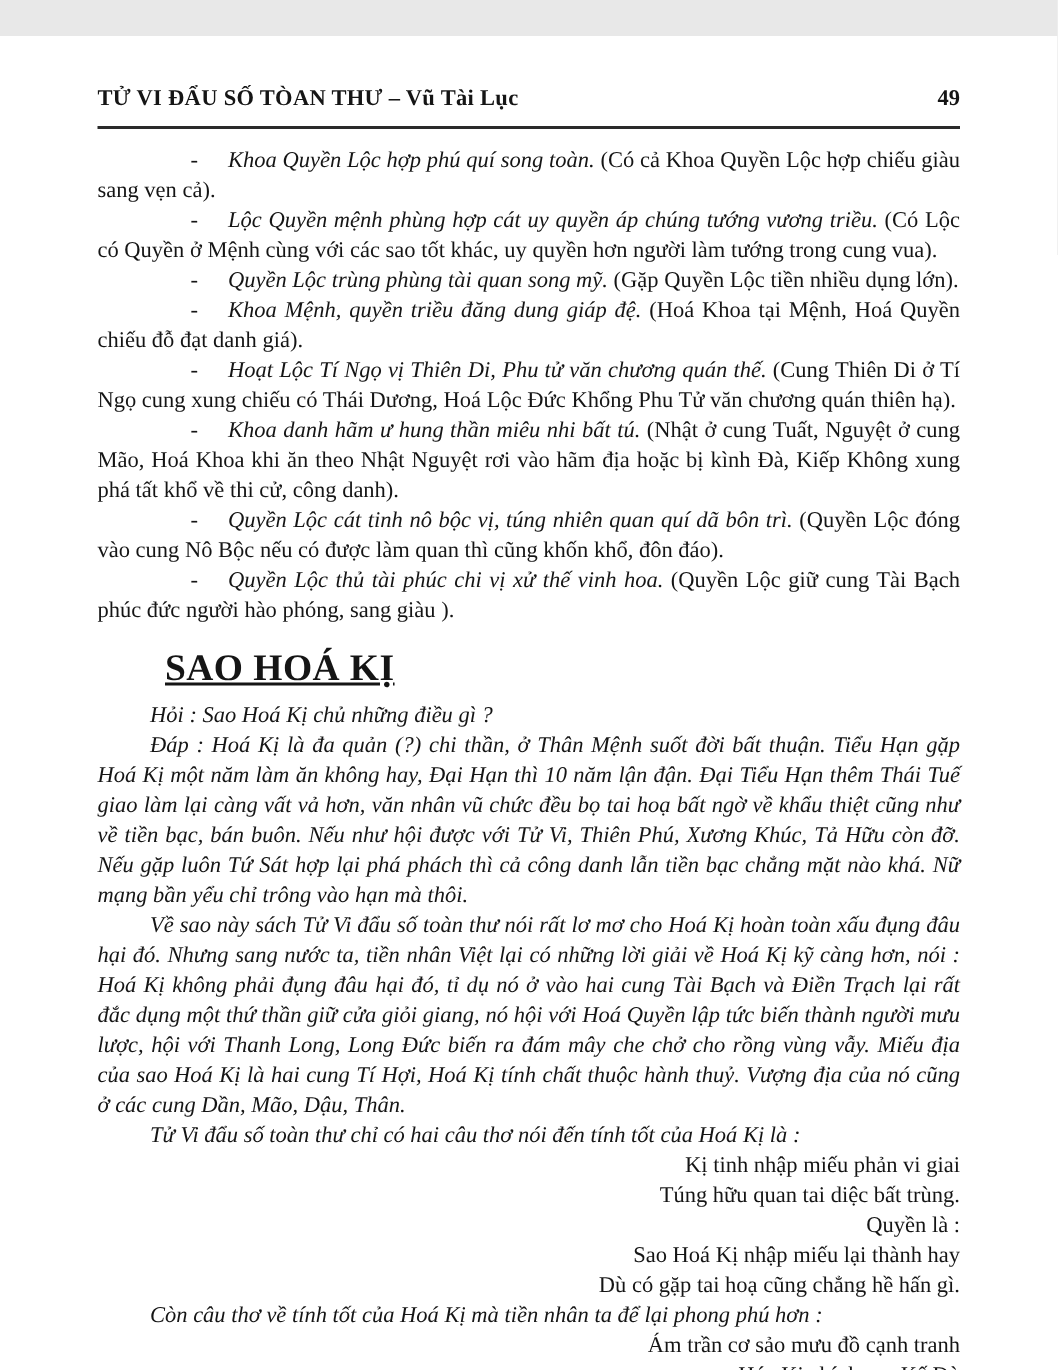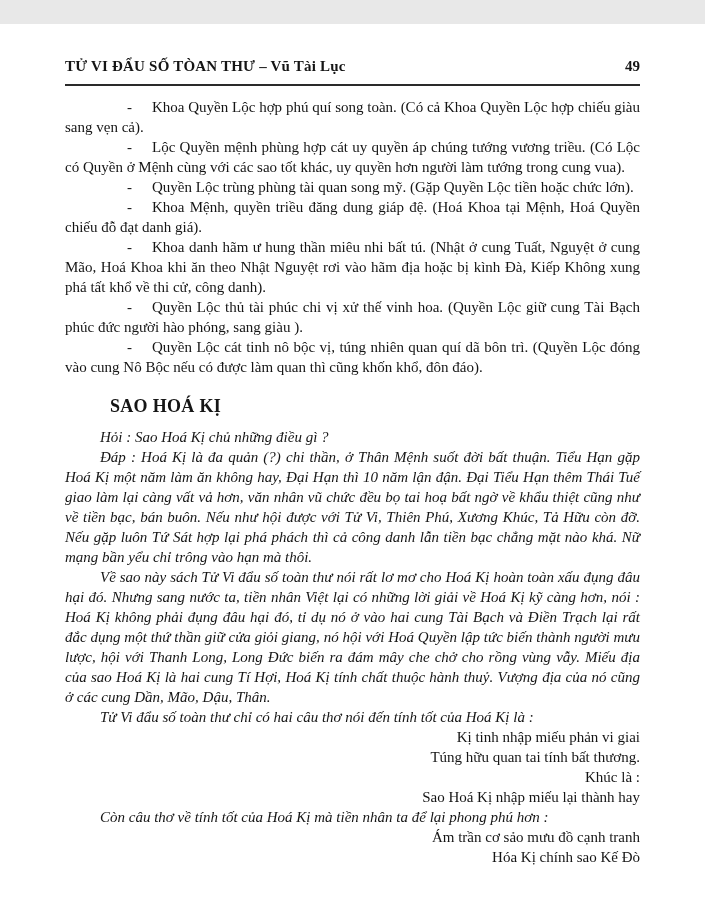--- a/index.html
+++ b/index.html
@@ -30,27 +30,28 @@
   .content {
     margin-top: 11px;
     font-size: 15px;
     line-height: 20px;
   }
   p.bullet {
     text-align: justify;
     text-indent: 62px;
   }
   p.bullet .dash { margin-right: 20px; }
-  p.bullet .lead { }
+  p.bullet .lead { font-style: italic; }
   p.bullet .rest { font-style: normal; }
   h2.section-title {
-    font-size: 18px;
+    font-size: 25px;
     font-weight: bold;
     margin: 19px 0 11px 45px;
     letter-spacing: 0.3px;
+    text-decoration: underline;
   }
   p.body-par {
     text-align: justify;
     text-indent: 35px;
     font-style: italic;
   }
   p.verse-line {
     text-align: right;
     padding-left: 110px;
   }
@@ -65,42 +66,44 @@
     <span class="pageno">49</span>
   </div>
   <hr class="header-rule">
 
   <div class="content">
 
     <p class="bullet"><span class="dash">-</span><span class="lead">Khoa Quyền Lộc hợp phú quí song toàn.</span> <span class="rest">(Có cả Khoa Quyền Lộc hợp chiếu giàu sang vẹn cả).</span></p>
 
     <p class="bullet"><span class="dash">-</span><span class="lead">Lộc Quyền mệnh phùng hợp cát uy quyền áp chúng tướng vương triều.</span> <span class="rest">(Có Lộc có Quyền ở Mệnh cùng với các sao tốt khác, uy quyền hơn người làm tướng trong cung vua).</span></p>
 
-    <p class="bullet"><span class="dash">-</span><span class="lead">Quyền Lộc trùng phùng tài quan song mỹ.</span> <span class="rest">(Gặp Quyền Lộc tiền hoặc chức lớn).</span></p>
+    <p class="bullet"><span class="dash">-</span><span class="lead">Quyền Lộc trùng phùng tài quan song mỹ.</span> <span class="rest">(Gặp Quyền Lộc tiền nhiều dụng lớn).</span></p>
 
     <p class="bullet"><span class="dash">-</span><span class="lead">Khoa Mệnh, quyền triều đăng dung giáp đệ.</span> <span class="rest">(Hoá Khoa tại Mệnh, Hoá Quyền chiếu đỗ đạt danh giá).</span></p>
 
+    <p class="bullet"><span class="dash">-</span><span class="lead">Hoạt Lộc Tí Ngọ vị Thiên Di, Phu tử văn chương quán thế.</span> <span class="rest">(Cung Thiên Di ở Tí Ngọ cung xung chiếu có Thái Dương, Hoá Lộc Đức Khổng Phu Tử văn chương quán thiên hạ).</span></p>
 
     <p class="bullet"><span class="dash">-</span><span class="lead">Khoa danh hãm ư hung thần miêu nhi bất tú.</span> <span class="rest">(Nhật ở cung Tuất, Nguyệt ở cung Mão, Hoá Khoa khi ăn theo Nhật Nguyệt rơi vào hãm địa hoặc bị kình Đà, Kiếp Không xung phá tất khổ về thi cử, công danh).</span></p>
 
+    <p class="bullet"><span class="dash">-</span><span class="lead">Quyền Lộc cát tinh nô bộc vị, túng nhiên quan quí dã bôn trì.</span> <span class="rest">(Quyền Lộc đóng vào cung Nô Bộc nếu có được làm quan thì cũng khốn khổ, đôn đáo).</span></p>
+
     <p class="bullet"><span class="dash">-</span><span class="lead">Quyền Lộc thủ tài phúc chi vị xử thế vinh hoa.</span> <span class="rest">(Quyền Lộc giữ cung Tài Bạch phúc đức người hào phóng, sang giàu ).</span></p>
-
-    <p class="bullet"><span class="dash">-</span><span class="lead">Quyền Lộc cát tinh nô bộc vị, túng nhiên quan quí dã bôn trì.</span> <span class="rest">(Quyền Lộc đóng vào cung Nô Bộc nếu có được làm quan thì cũng khốn khổ, đôn đáo).</span></p>
 
     <h2 class="section-title">SAO HOÁ KỊ</h2>
 
     <p class="body-par">Hỏi : Sao Hoá Kị chủ những điều gì ?</p>
     <p class="body-par">Đáp : Hoá Kị là đa quản (?) chi thần, ở Thân Mệnh suốt đời bất thuận. Tiểu Hạn gặp Hoá Kị một năm làm ăn không hay, Đại Hạn thì 10 năm lận đận. Đại Tiểu Hạn thêm Thái Tuế giao làm lại càng vất vả hơn, văn nhân vũ chức đều bọ tai hoạ bất ngờ về khẩu thiệt cũng như về tiền bạc, bán buôn. Nếu như hội được với Tử Vi, Thiên Phú, Xương Khúc, Tả Hữu còn đỡ. Nếu gặp luôn Tứ Sát hợp lại phá phách thì cả công danh lẫn tiền bạc chẳng mặt nào khá. Nữ mạng bần yểu chỉ trông vào hạn mà thôi.</p>
     <p class="body-par">Về sao này sách Tử Vi đẩu số toàn thư nói rất lơ mơ cho Hoá Kị hoàn toàn xấu đụng đâu hại đó. Nhưng sang nước ta, tiền nhân Việt lại có những lời giải về Hoá Kị kỹ càng hơn, nói : Hoá Kị không phải đụng đâu hại đó, tỉ dụ nó ở vào hai cung Tài Bạch và Điền Trạch lại rất đắc dụng một thứ thần giữ cửa giỏi giang, nó hội với Hoá Quyền lập tức biến thành người mưu lược, hội với Thanh Long, Long Đức biến ra đám mây che chở cho rồng vùng vẫy. Miếu địa của sao Hoá Kị là hai cung Tí Hợi, Hoá Kị tính chất thuộc hành thuỷ. Vượng địa của nó cũng ở các cung Dần, Mão, Dậu, Thân.</p>
     <p class="body-par">Tử Vi đẩu số toàn thư chỉ có hai câu thơ nói đến tính tốt của Hoá Kị là :</p>
 
     <p class="verse-line">Kị tinh nhập miếu phản vi giai</p>
-    <p class="verse-line">Túng hữu quan tai tính bất thương.</p>
-    <p class="verse-line">Khúc là :</p>
+    <p class="verse-line">Túng hữu quan tai diệc bất trùng.</p>
+    <p class="verse-line">Quyền là :</p>
     <p class="verse-line">Sao Hoá Kị nhập miếu lại thành hay</p>
+    <p class="verse-line">Dù có gặp tai hoạ cũng chẳng hề hấn gì.</p>
 
     <p class="body-par">Còn câu thơ về tính tốt của Hoá Kị mà tiền nhân ta để lại phong phú hơn :</p>
 
     <p class="verse-line">Ám trần cơ sảo mưu đồ cạnh tranh</p>
     <p class="verse-line">Hóa Kị chính sao Kế Đò</p>
 
   </div>
 </div>
 
 </body></html>

